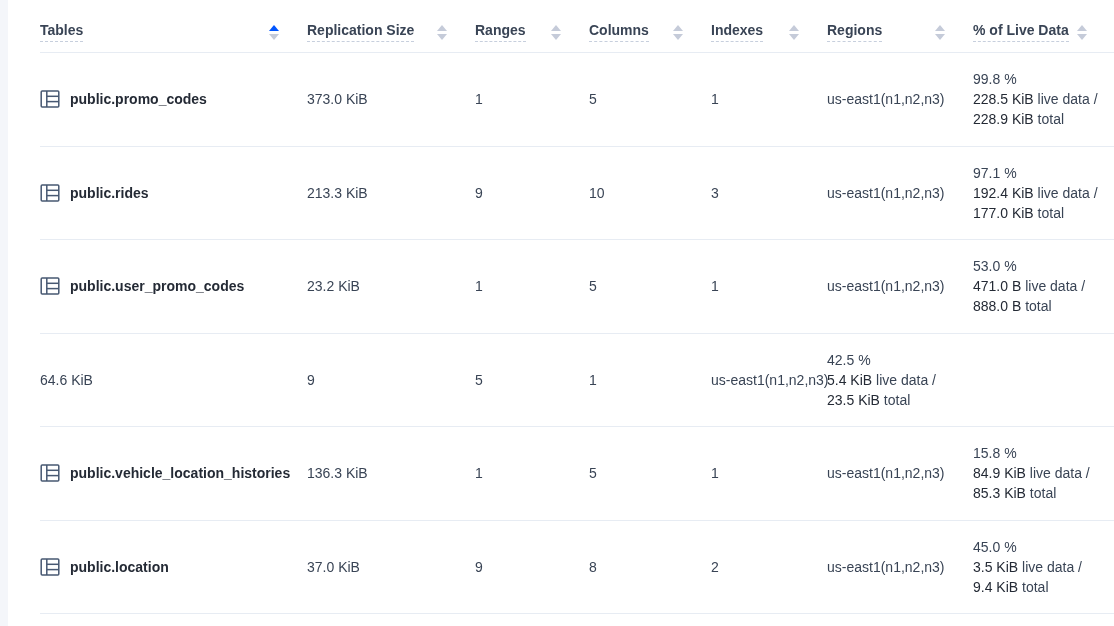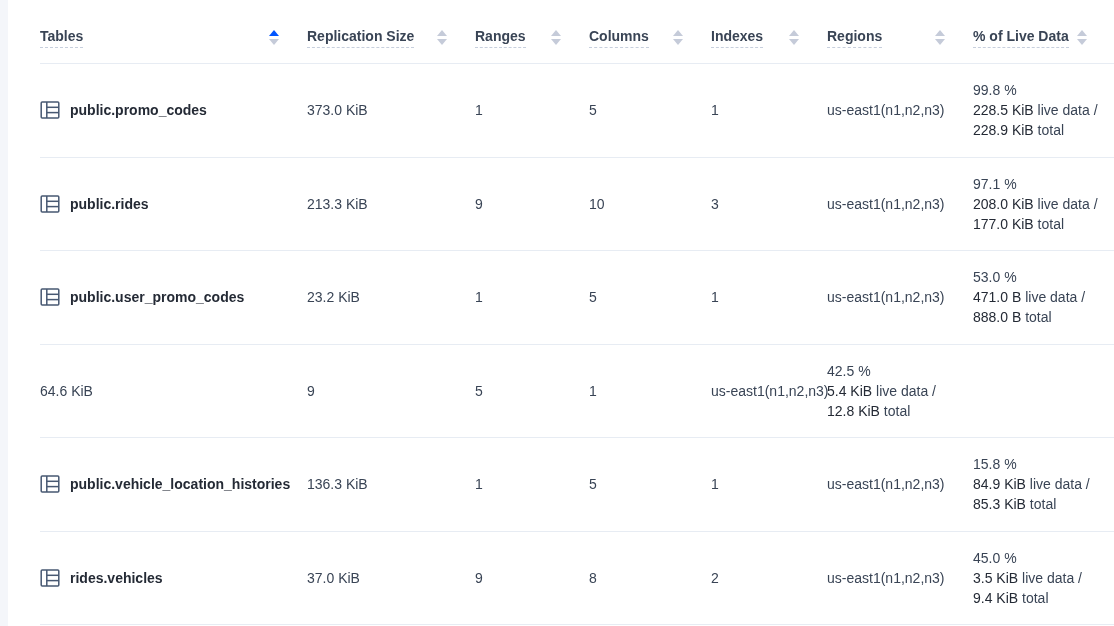--- a/index.html
+++ b/index.html
@@ -14,21 +14,21 @@
     position:absolute;left:8px;top:0;right:0;bottom:0;
     background:#ffffff;
   }
   .tbl{padding-left:32px;}
   .row{
     display:grid;
     grid-template-columns:267px 168px 114px 122px 116px 146px 1fr;
     align-items:center;
   }
   .header-row{
-    height:64px;
+    height:53px;
     padding-top:12px;
     box-sizing:border-box;
     border-bottom:1px solid #e7ecf3;
   }
   .th{
     display:flex;align-items:center;justify-content:space-between;
     padding-right:28px;
     cursor:pointer;
   }
   .th-label{
@@ -156,21 +156,21 @@
           </svg>
         <span>public.rides</span>
       </div>
       <div class="td">213.3 KiB</div>
       <div class="td">9</div>
       <div class="td">10</div>
       <div class="td">3</div>
       <div class="td">us-east1(n1,n2,n3)</div>
       <div class="td live-cell">
         <div>97.1 %</div>
-        <div><span class="strong">208.0 KiB</span> <span>live data /</span></div>
+        <div><span class="strong">192.4 KiB</span> <span>live data /</span></div>
         <div><span class="strong">177.0 KiB</span> <span>total</span></div>
       </div>
     </div>
 
     <div class="row data-row">
       <div class="td name-cell">
         <svg class="table-icon" width="20" height="20" viewBox="0 0 20 20">
             <g fill="none" stroke="#475872" stroke-width="1.5">
               <rect x="1.2" y="2" width="17.6" height="16" rx="1"></rect>
               <line x1="6.8" y1="2" x2="6.8" y2="18"></line>
@@ -194,21 +194,21 @@
 
     <div class="row data-row">
       <div class="td">64.6 KiB</div>
       <div class="td">9</div>
       <div class="td">5</div>
       <div class="td">1</div>
       <div class="td">us-east1(n1,n2,n3)</div>
       <div class="td live-cell">
         <div>42.5 %</div>
         <div><span class="strong">5.4 KiB</span> <span>live data /</span></div>
-        <div><span class="strong">12.8 KiB</span> <span>total</span></div>
+        <div><span class="strong">23.5 KiB</span> <span>total</span></div>
       </div>
     </div>
 
     <div class="row data-row">
       <div class="td name-cell">
         <svg class="table-icon" width="20" height="20" viewBox="0 0 20 20">
             <g fill="none" stroke="#475872" stroke-width="1.5">
               <rect x="1.2" y="2" width="17.6" height="16" rx="1"></rect>
               <line x1="6.8" y1="2" x2="6.8" y2="18"></line>
               <line x1="6.8" y1="7.3" x2="18.8" y2="7.3"></line>
@@ -232,21 +232,21 @@
     <div class="row data-row">
       <div class="td name-cell">
         <svg class="table-icon" width="20" height="20" viewBox="0 0 20 20">
             <g fill="none" stroke="#475872" stroke-width="1.5">
               <rect x="1.2" y="2" width="17.6" height="16" rx="1"></rect>
               <line x1="6.8" y1="2" x2="6.8" y2="18"></line>
               <line x1="6.8" y1="7.3" x2="18.8" y2="7.3"></line>
               <line x1="6.8" y1="12.6" x2="18.8" y2="12.6"></line>
             </g>
           </svg>
-        <span>rides.vehicles</span>
+        <span>public.location</span>
       </div>
       <div class="td">37.0 KiB</div>
       <div class="td">9</div>
       <div class="td">8</div>
       <div class="td">2</div>
       <div class="td">us-east1(n1,n2,n3)</div>
       <div class="td live-cell">
         <div>45.0 %</div>
         <div><span class="strong">3.5 KiB</span> <span>live data /</span></div>
         <div><span class="strong">9.4 KiB</span> <span>total</span></div>

